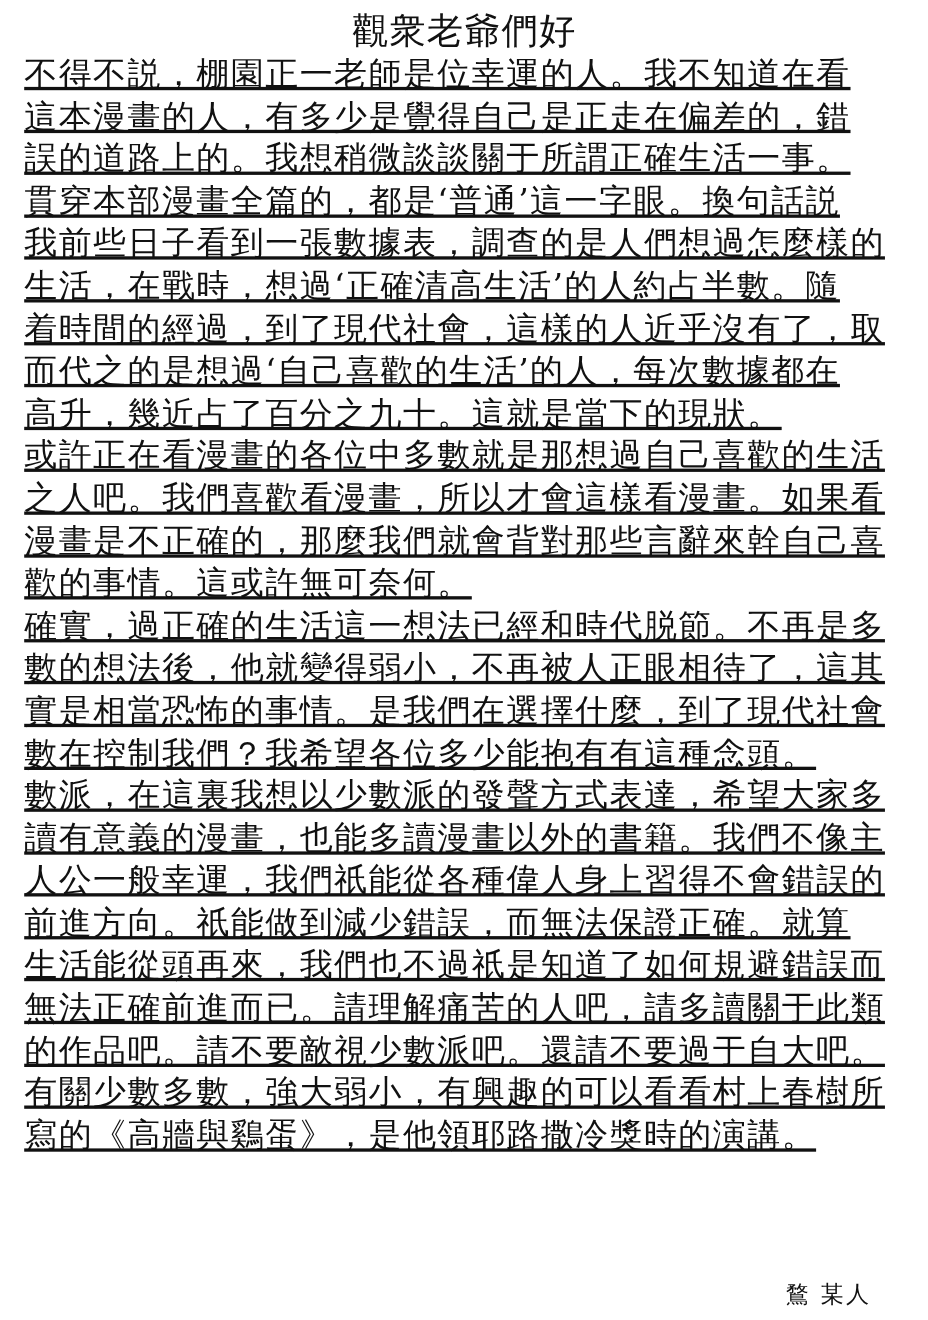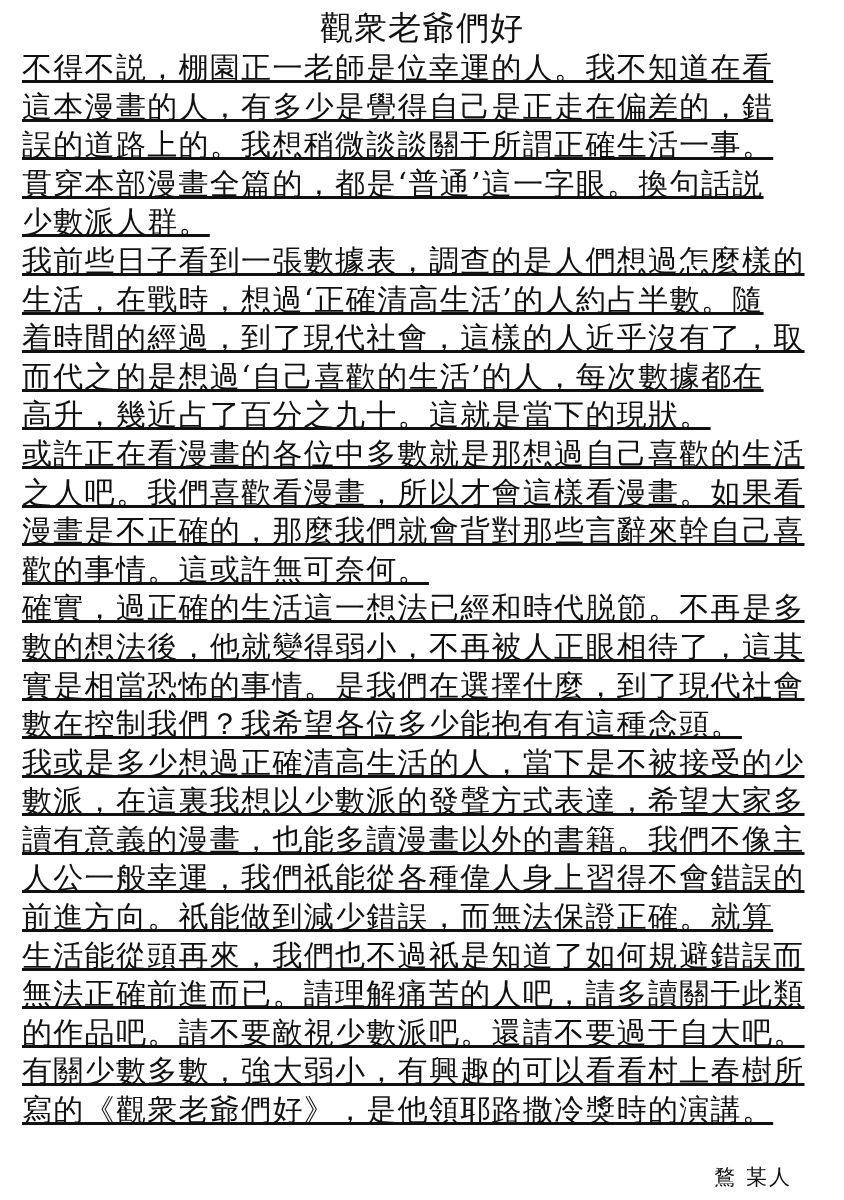--- a/index.html
+++ b/index.html
@@ -61,40 +61,38 @@
 <body>
 
 <div class="page">
   <div class="title">觀衆老爺們好</div>
 
   <div class="body-text">
     <span class="line">不得不説，棚園正一老師是位幸運的人。我不知道在看</span>
     <span class="line">這本漫畫的人，有多少是覺得自己是正走在偏差的，錯</span>
     <span class="line">誤的道路上的。我想稍微談談關于所謂正確生活一事。</span>
     <span class="line">貫穿本部漫畫全篇的，都是‘普通’這一字眼。換句話説</span>
-    <span class="line">少數派人群。</span>
     <span class="line">我前些日子看到一張數據表，調查的是人們想過怎麼樣的</span>
     <span class="line">生活，在戰時，想過‘正確清高生活’的人約占半數。隨</span>
     <span class="line">着時間的經過，到了現代社會，這樣的人近乎沒有了，取</span>
     <span class="line">而代之的是想過‘自己喜歡的生活’的人，每次數據都在</span>
     <span class="line">高升，幾近占了百分之九十。這就是當下的現狀。</span>
     <span class="line">或許正在看漫畫的各位中多數就是那想過自己喜歡的生活</span>
     <span class="line">之人吧。我們喜歡看漫畫，所以才會這樣看漫畫。如果看</span>
     <span class="line">漫畫是不正確的，那麼我們就會背對那些言辭來幹自己喜</span>
     <span class="line">歡的事情。這或許無可奈何。</span>
     <span class="line">確實，過正確的生活這一想法已經和時代脱節。不再是多</span>
     <span class="line">數的想法後，他就變得弱小，不再被人正眼相待了，這其</span>
     <span class="line">實是相當恐怖的事情。是我們在選擇什麼，到了現代社會</span>
     <span class="line">數在控制我們？我希望各位多少能抱有有這種念頭。</span>
-    <span class="line">我或是多少想過正確清高生活的人，當下是不被接受的少</span>
     <span class="line">數派，在這裏我想以少數派的發聲方式表達，希望大家多</span>
     <span class="line">讀有意義的漫畫，也能多讀漫畫以外的書籍。我們不像主</span>
     <span class="line">人公一般幸運，我們祇能從各種偉人身上習得不會錯誤的</span>
     <span class="line">前進方向。祇能做到減少錯誤，而無法保證正確。就算</span>
     <span class="line">生活能從頭再來，我們也不過祇是知道了如何規避錯誤而</span>
     <span class="line">無法正確前進而已。請理解痛苦的人吧，請多讀關于此類</span>
     <span class="line">的作品吧。請不要敵視少數派吧。還請不要過于自大吧。</span>
     <span class="line">有關少數多數，強大弱小，有興趣的可以看看村上春樹所</span>
-    <span class="line">寫的《觀衆老爺們好》，是他領耶路撒冷獎時的演講。</span>
+    <span class="line">寫的《高牆與鷄蛋》，是他領耶路撒冷獎時的演講。</span>
   </div>
 
   <div class="signature">鶩 某人</div>
 </div>
 
 </body></html>

